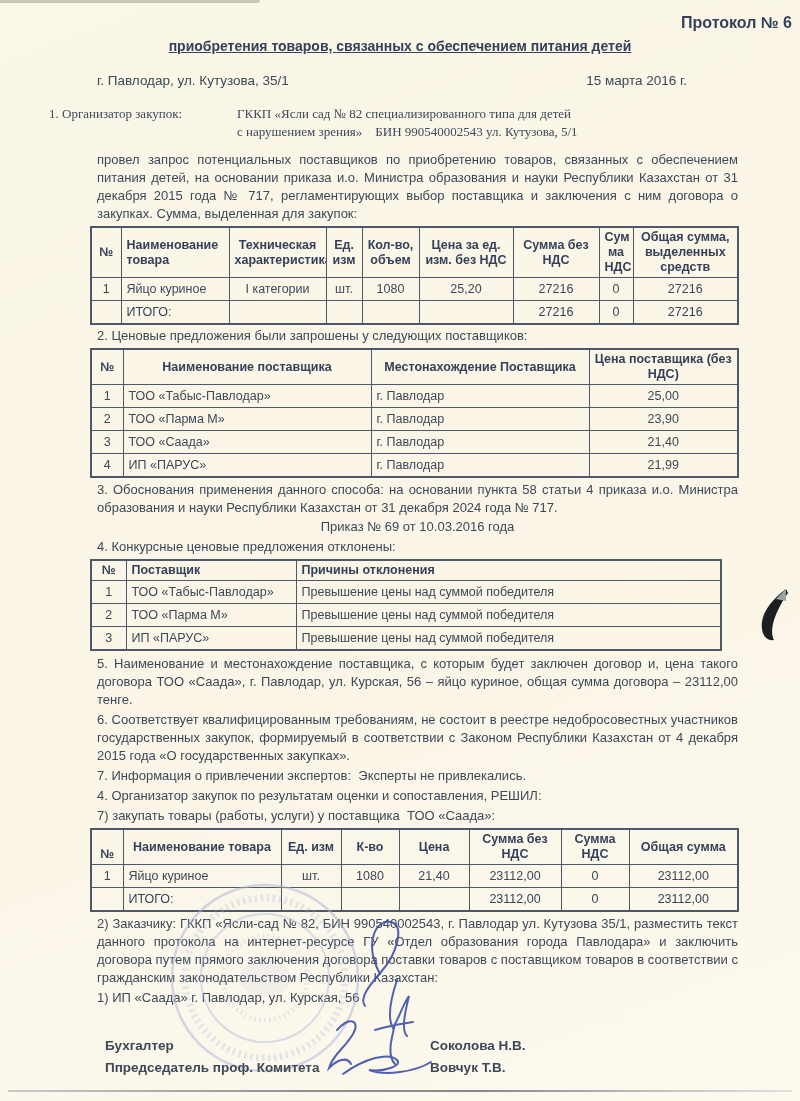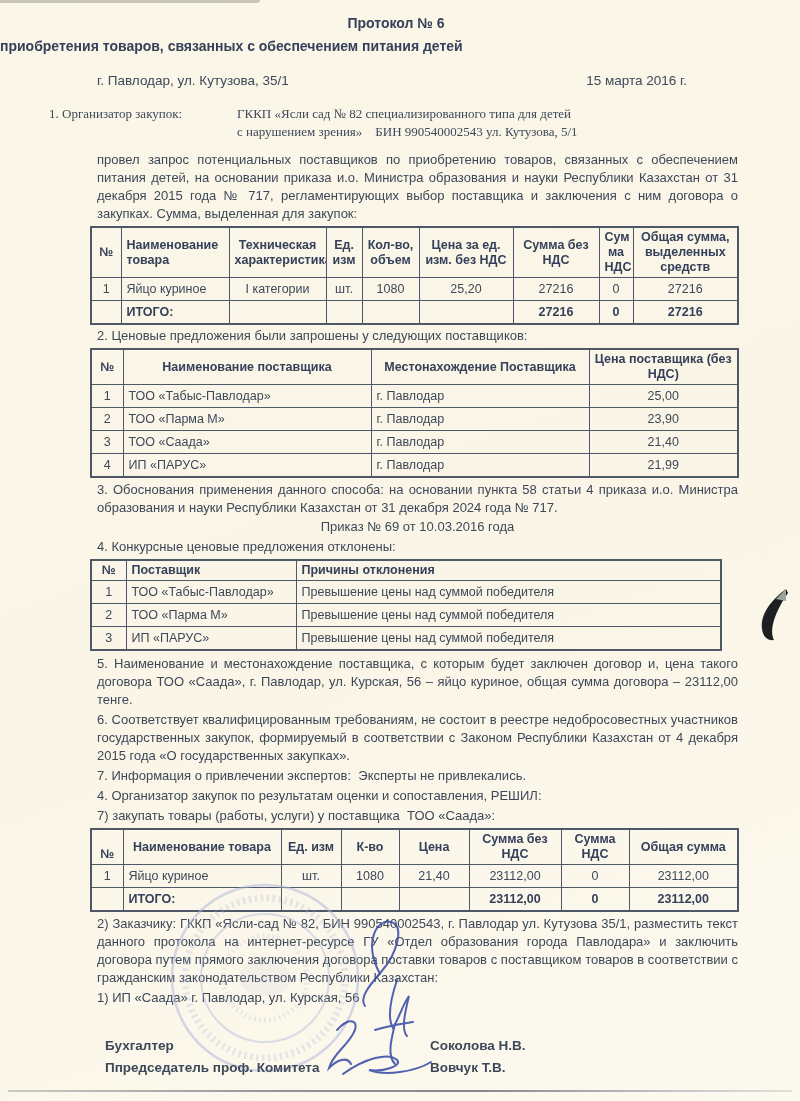--- a/index.html
+++ b/index.html
@@ -4,38 +4,38 @@
 <style>
   html,body { margin:0; padding:0; background:#d8d4c8; }
   .page {
     position:relative; width:800px; height:1101px; margin:0 auto;
     background:linear-gradient(160deg,#fbf7e8 0%,#faf5e6 55%,#fcf9ef 100%);
     font-family:"Liberation Sans", sans-serif;
     color:#3d4859; font-size:13px; line-height:18px; overflow:hidden;
   }
   .smudge-top { position:absolute; top:0; left:0; width:260px; height:3px;
     background:rgba(95,95,85,.32); border-radius:0 0 4px 0; }
-  .title { margin:14px 8px 0 0; text-align:center; font-weight:bold; font-size:14px; color:#35415a; }
-  .subtitle { margin:5px 0 0 0; text-align:left; font-weight:bold; font-size:14px; color:#35415a; }
+  .title { margin:14px 8px 0 0; text-align:right; font-weight:bold; font-size:16px; color:#35415a; }
+  .subtitle { margin:5px 0 0 0; text-align:center; font-weight:bold; font-size:14px; color:#35415a;text-decoration:underline; }
   .addr-row { display:flex; justify-content:space-between; margin:17px 113px 0 97px; font-size:13.5px;align-items:flex-end; }
   .organizer { display:flex; margin:15px 62px 0 49px;font-family:Liberation Serif, serif; }
   .org-label { width:188px; flex:0 0 188px; }
   .org-value { flex:1; }
   .para { margin:10px 62px 0 97px; text-align:justify; }
   .line { margin:2px 62px 0 97px; }
   .center-line { margin:1px 62px 0 97px; text-align:center; }
   .prewrap { white-space:pre-wrap; }
   table.tbl { border-collapse:collapse; margin:3px 0 2px 90px; table-layout:fixed;
     border:2px solid #4e5868; }
   .tbl th, .tbl td { border:1px solid #4e5868; padding:2px 5px; font-size:12.5px;
     line-height:15px; overflow:hidden; }
   .tbl th { font-weight:bold; text-align:center; vertical-align:middle; color:#35415a; }
   .tbl td { height:18px; vertical-align:middle; }
   .c { text-align:center; }
-  .b { font-weight:bold; color:#35415a; }
+  .b { font-weight:normal; color:#35415a; }
   .sig-block { position:relative; z-index:2; margin:30px 0 0 105px; }
   .sig-row { display:flex; margin-bottom:4px; }
   .sig-role { width:325px; flex:0 0 325px; font-weight:bold; font-size:13.5px; }
   .sig-name { font-weight:bold; font-size:13.5px; }
   .stamp { position:absolute; left:163px; top:878px; z-index:1; }
   .ink { position:absolute; left:285px; top:912px; z-index:3; }
   .artifact { position:absolute; left:750px; top:583px; z-index:4; }
   .page-edge-line { position:absolute; left:8px; top:1090px; width:784px; height:2px;
     background:linear-gradient(to right,#c2c2c2,#7e8288 35%,#6f747c 60%,#b9bec4 85%,#dcdcd6);
     opacity:.85; }

